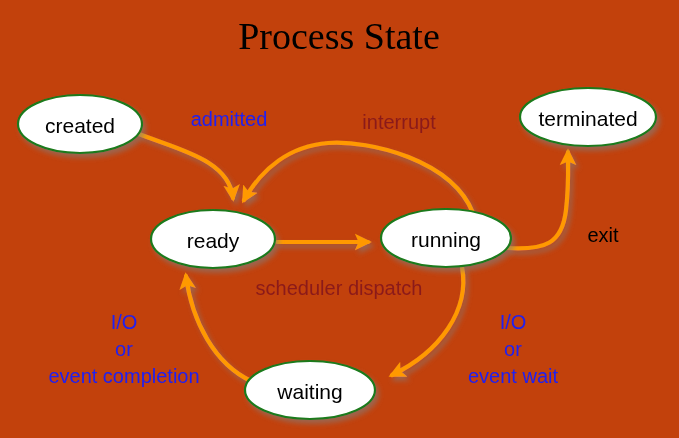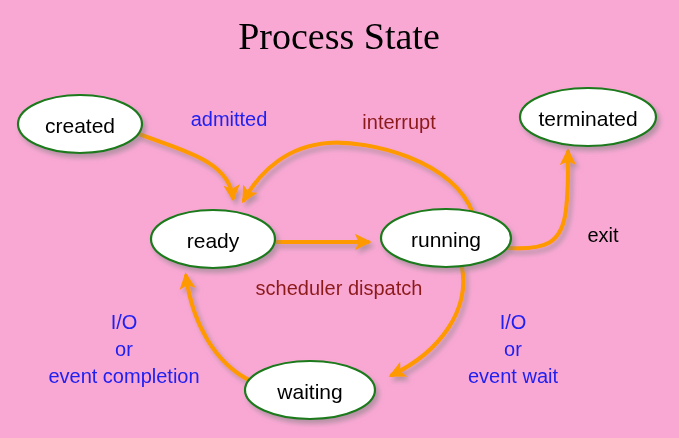--- a/index.html
+++ b/index.html
@@ -12,21 +12,21 @@
     width: 679px;
     height: 438px;
     overflow: hidden;
     font-family: "Liberation Sans", sans-serif;
     position: relative;
   }
   #diagram-root {
     position: relative;
     width: 679px;
     height: 438px;
-    background: #f9a8d4;
+    background: #c2410c;
   }
   #diagram-svg {
     position: absolute;
     left: 0;
     top: 0;
     width: 679px;
     height: 438px;
   }
   .node-label {
     font-family: "Liberation Sans", sans-serif;

